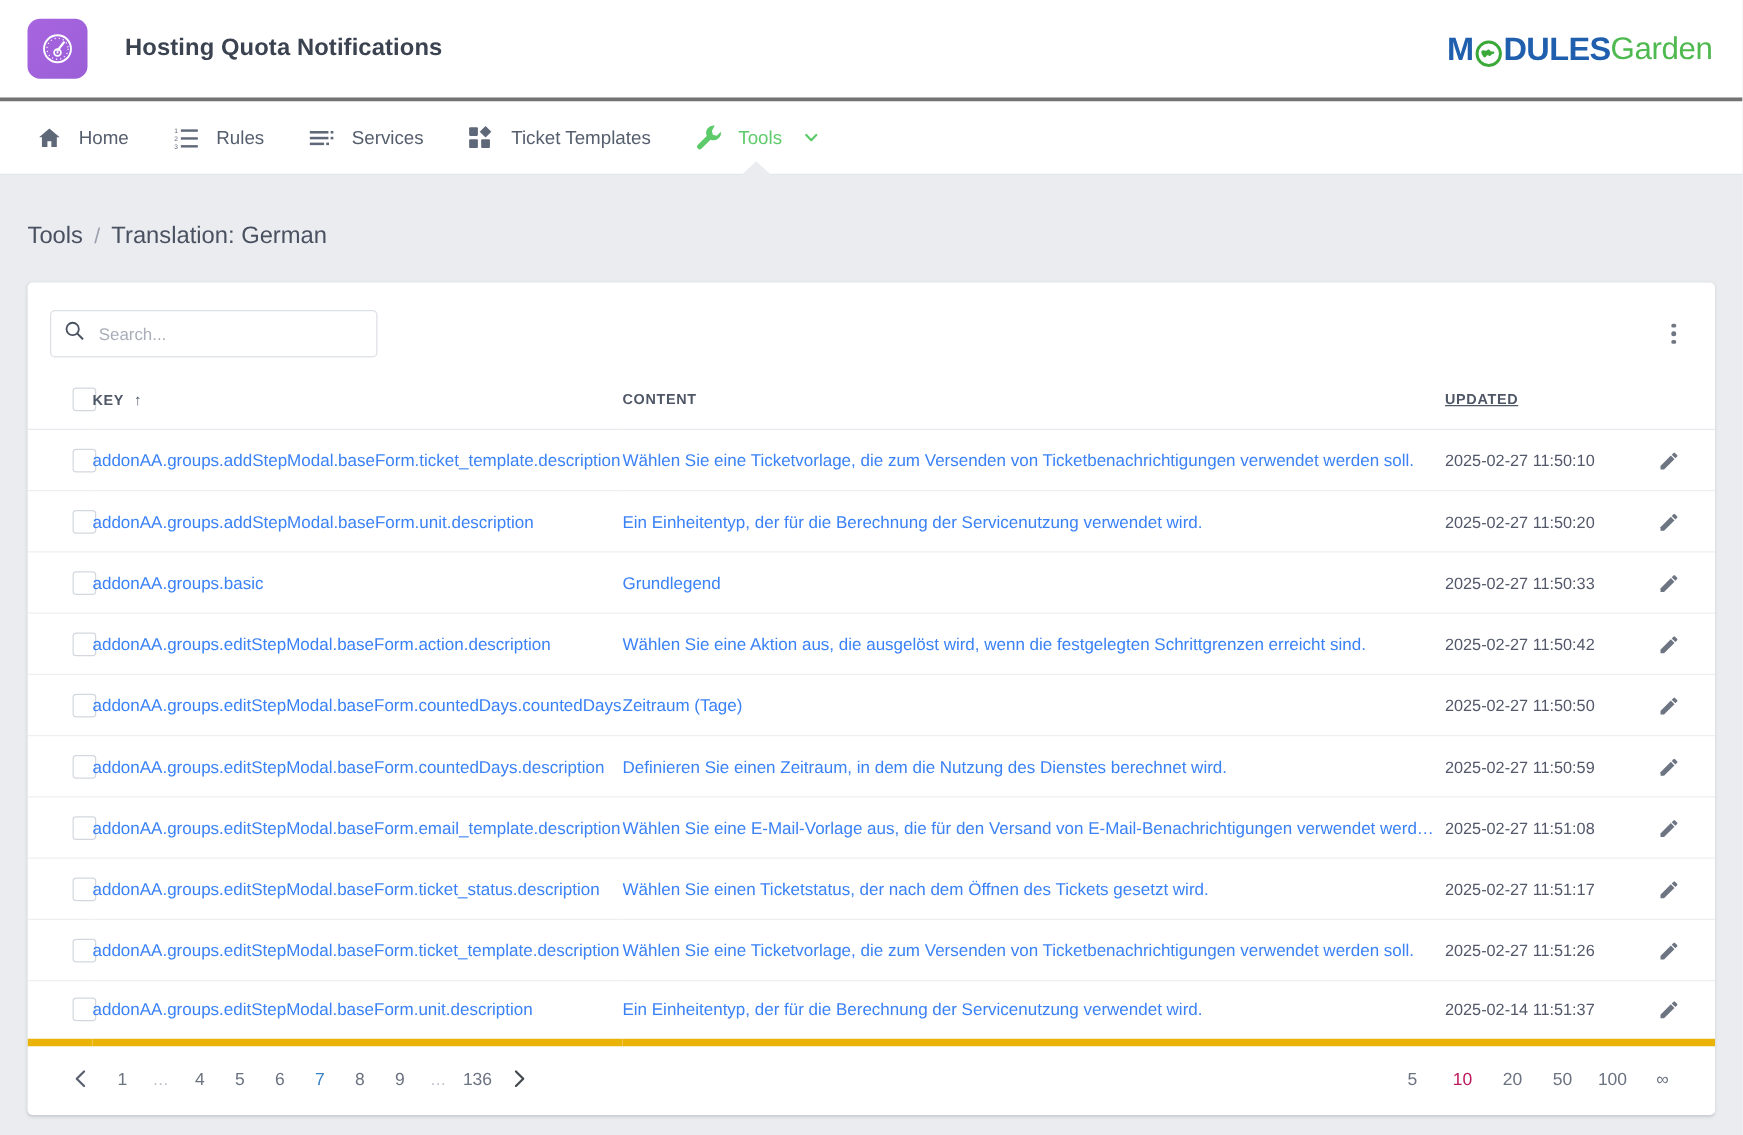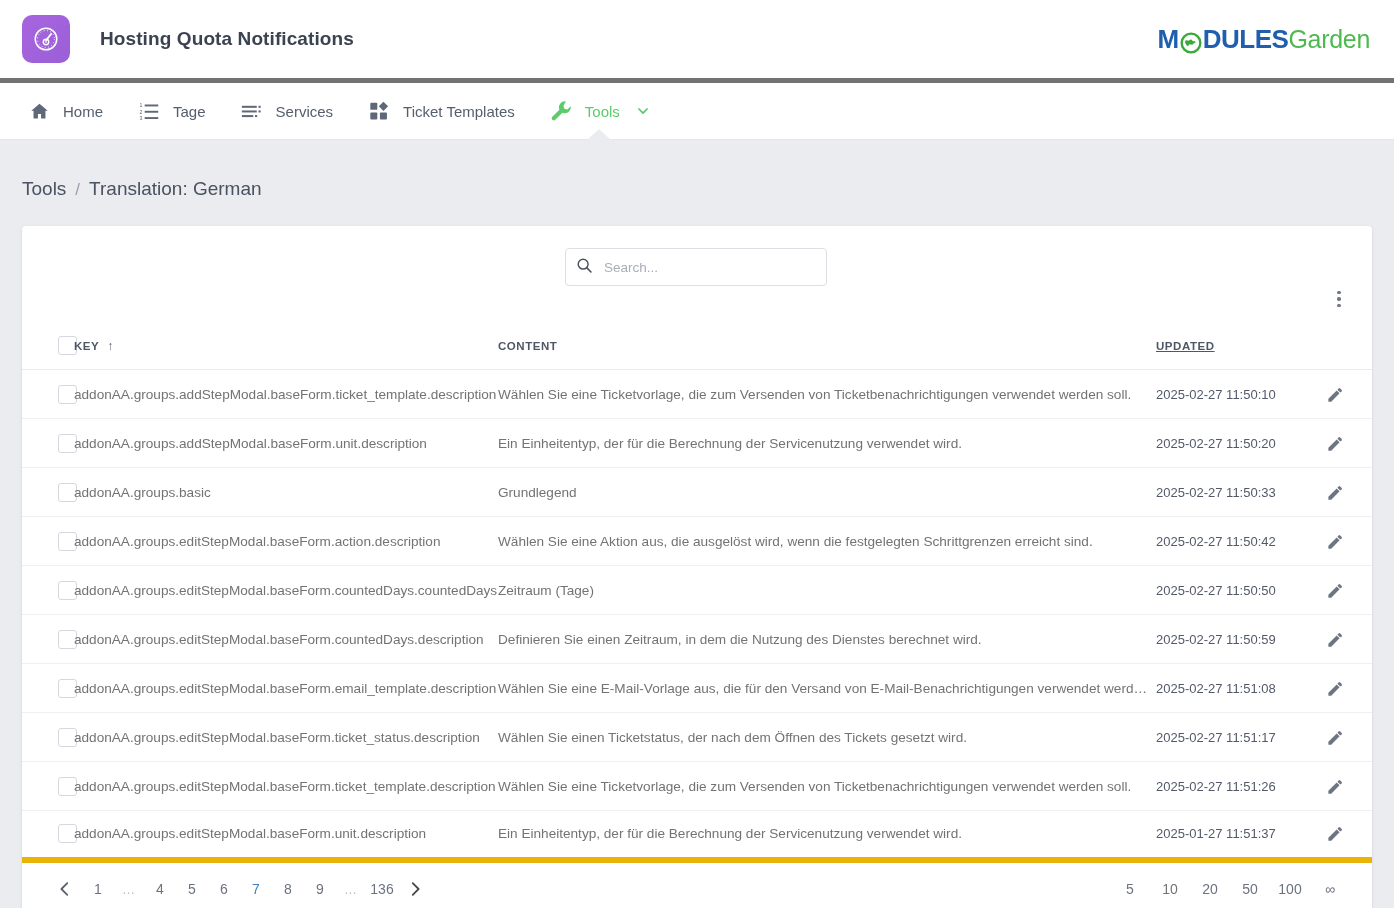--- a/index.html
+++ b/index.html
@@ -57,21 +57,21 @@
     width: 22px; height: 22px;
     margin: 0 1px;
     position: relative;
     top: 2px;
   }
 
   
   .navbar {
     height: 62px;
     background: #ffffff;
-    border-top: 5px solid #737373;
+    border-top: 3px solid #737373;
     border-bottom: 1px solid #e3e6ea;
     display: flex;
     align-items: center;
     padding-left: 10px;
     position: relative;
   }
   .nav-item {
     display: flex;
     align-items: center;
     gap: 12px;
@@ -115,21 +115,20 @@
     margin: 26px 22px 0 22px;
     background: #ffffff;
     border-radius: 4px;
     box-shadow: 0 1px 3px rgba(60,64,77,.12), 0 1px 1px rgba(60,64,77,.07);
     overflow: hidden;
   }
   .card-top {
     display: flex;
     align-items: center;
     padding: 22px 20px 16px 18px;
-    flex-direction: column;
   }
   .search-wrap {
     width: 262px;
     height: 38px;
     border: 1px solid #dcdfe4;
     border-radius: 4px;
     display: flex;
     align-items: center;
     padding: 0 10px;
     gap: 11px;
@@ -166,21 +165,21 @@
   }
   .col-cb  { width: 52px; padding-left: 36px !important; }
   .col-key { width: 424px; }
   .col-content { width: 658px; }
   .col-upd { width: 168px; text-decoration: underline; }
   .col-act { width: 92px; }
 
   tbody td {
     border-bottom: 1px solid #edeff2;
     font-size: 13.6px;
-    color: #737373;
+    color: #3b82f6;
     height: 49px;
     vertical-align: middle;
   }
   tbody tr:last-child td { border-bottom: 6px solid #eab308; }
   .cell-key { white-space: nowrap; overflow: hidden; text-overflow: ellipsis; }
   .cell-content { white-space: nowrap; overflow: hidden; text-overflow: ellipsis; padding-right: 8px; }
   .cell-upd { color: #53596a; font-size: 13px; white-space: nowrap; }
   .cell-act { text-align: left; }
   .act-wrap { display: flex; gap: 22px; align-items: center; }
   .act-btn { cursor: pointer; display: flex; align-items: center; justify-content: center; width: 22px; height: 22px; }
@@ -217,21 +216,21 @@
   .pg-chev { width: 34px; display: flex; align-items: center; justify-content: center; cursor: pointer; }
   .pg-right { margin-left: auto; display: flex; align-items: center; gap: 0; }
   .pg-size {
     min-width: 40px;
     text-align: center;
     font-size: 14px;
     color: #6b7280;
     cursor: pointer;
     padding: 4px 2px;
   }
-  .pg-size.active { color: #737373; }
+  .pg-size.active { color: #be185d; }
 </style>
 </head>
 <body>
 
 <div class="topbar">
 
   <div class="app-icon">
     <svg width="30" height="30" viewBox="0 0 32 32" fill="none">
       <circle cx="16" cy="16" r="11.5" stroke="#ffffff" stroke-width="1.6" fill="none"></circle>
       <circle cx="16" cy="16" r="9" stroke="#ffffff" stroke-width="1" stroke-dasharray="1 2.6" fill="none"></circle>
@@ -272,21 +271,21 @@
     <span class="nav-ico">
       <svg width="21" height="21" viewBox="0 0 24 24">
         <text x="0.5" y="7.2" font-size="6" fill="#5f6878" font-family="Liberation Sans, sans-serif">1</text>
         <text x="0.5" y="14.4" font-size="6" fill="#5f6878" font-family="Liberation Sans, sans-serif">2</text>
         <text x="0.5" y="21.6" font-size="6" fill="#5f6878" font-family="Liberation Sans, sans-serif">3</text>
         <rect x="6.5" y="4.0" width="15.5" height="2.2" fill="#5f6878"></rect>
         <rect x="6.5" y="11.2" width="15.5" height="2.2" fill="#5f6878"></rect>
         <rect x="6.5" y="18.4" width="15.5" height="2.2" fill="#5f6878"></rect>
       </svg>
     </span>
-    <span class="nav-label">Tage</span>
+    <span class="nav-label">Rules</span>
   </div>
 
   <div class="nav-item">
     <span class="nav-ico">
       <svg width="21" height="21" viewBox="0 0 24 24" fill="#5f6878">
         <rect x="1" y="5.5" width="17" height="2.3"></rect>
         <rect x="1" y="10.8" width="17" height="2.3"></rect>
         <rect x="1" y="16.1" width="13" height="2.3"></rect>
         <rect x="20" y="5.5" width="2.5" height="2.3"></rect>
         <rect x="20" y="10.8" width="2.5" height="2.3"></rect>
@@ -573,21 +572,21 @@
                   <rect x="9.2" y="1.8" width="5.6" height="2" rx="0.5"></rect>
                 </svg>
               </span>
             </div>
           </td>
         </tr>
         <tr>
           <td class="col-cb" style="padding-left:36px"><span class="cb"></span></td>
           <td class="cell-key">addonAA.groups.editStepModal.baseForm.unit.description</td>
           <td class="cell-content">Ein Einheitentyp, der für die Berechnung der Servicenutzung verwendet wird.</td>
-          <td class="cell-upd">2025-01-27 11:51:37</td>
+          <td class="cell-upd">2025-02-14 11:51:37</td>
           <td class="cell-act">
             <div class="act-wrap">
               <span class="act-btn">
                 <svg width="19" height="19" viewBox="0 0 24 24" fill="#6d7482">
                   <path d="M3 17.4V21h3.6L17.1 10.5l-3.6-3.6z"></path>
                   <path d="M19.8 7.8a1 1 0 0 0 0-1.4l-2.2-2.2a1 1 0 0 0-1.4 0l-1.8 1.8 3.6 3.6z"></path>
                 </svg>
               </span>
               <span class="act-btn">
                 <svg width="18" height="18" viewBox="0 0 24 24" fill="#6d7482">

